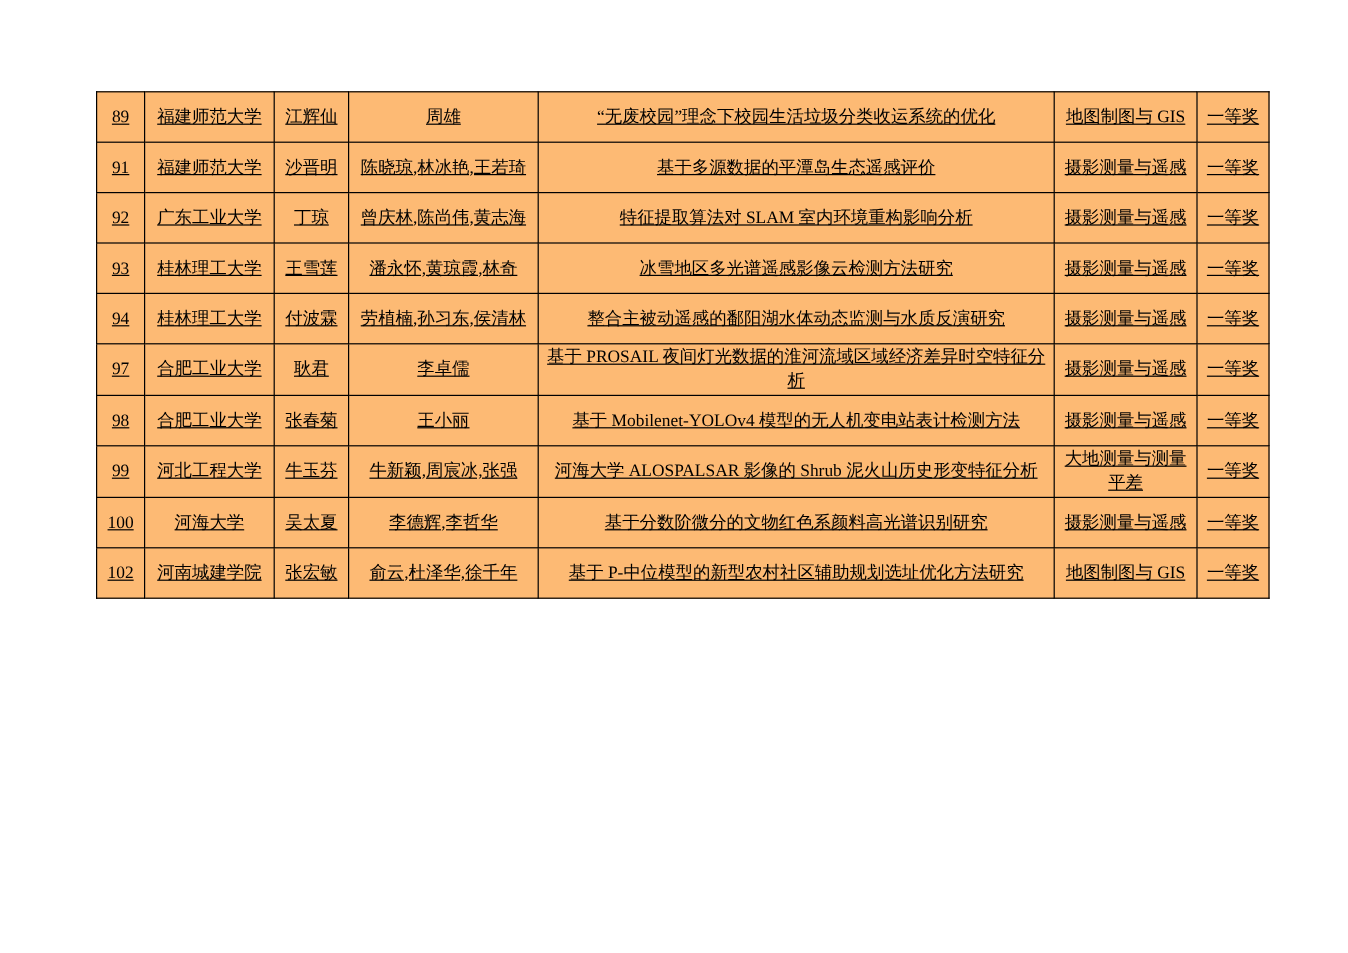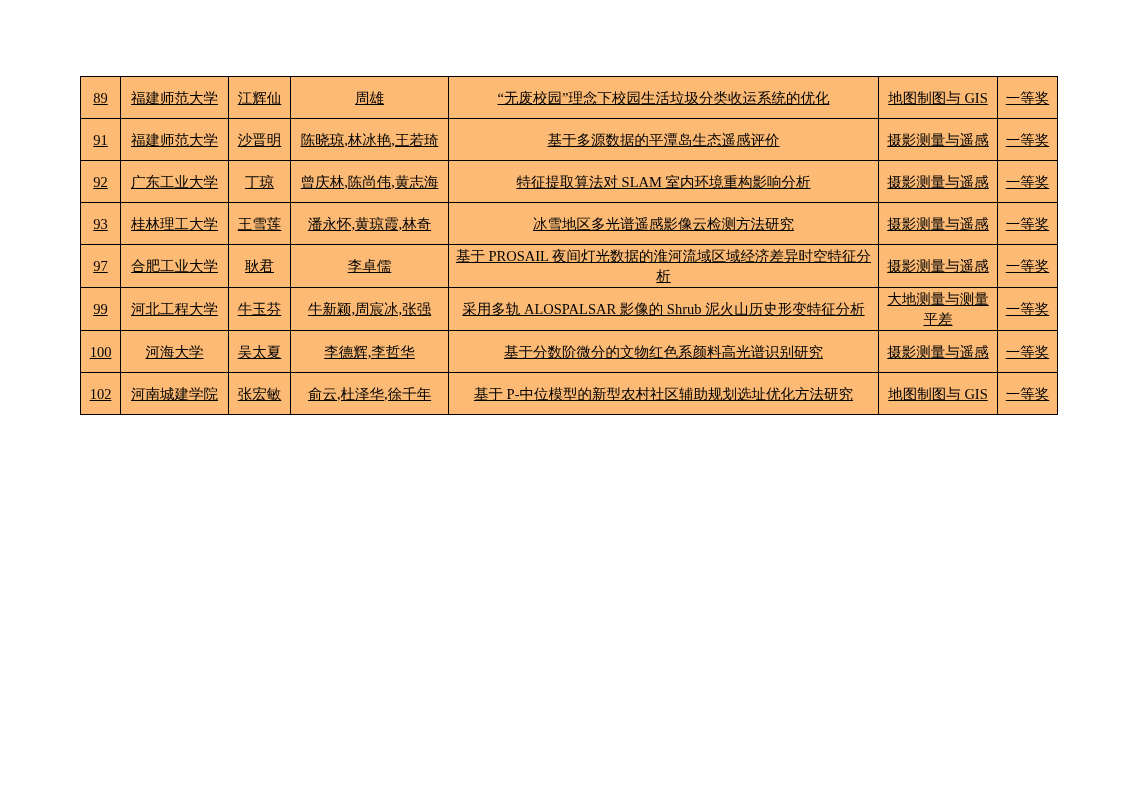--- a/index.html
+++ b/index.html
@@ -90,34 +90,52 @@
         <tr>
           <td class="col-no">93</td>
           <td class="col-school">桂林理工大学</td>
           <td class="col-advisor">王雪莲</td>
           <td class="col-students">潘永怀,黄琼霞,林奇</td>
           <td class="col-title">冰雪地区多光谱遥感影像云检测方法研究</td>
           <td class="col-category">摄影测量与遥感</td>
           <td class="col-award">一等奖</td>
         </tr>
         <tr>
+          <td class="col-no">94</td>
+          <td class="col-school">桂林理工大学</td>
+          <td class="col-advisor">付波霖</td>
+          <td class="col-students">劳植楠,孙习东,侯清林</td>
+          <td class="col-title">整合主被动遥感的鄱阳湖水体动态监测与水质反演研究</td>
+          <td class="col-category">摄影测量与遥感</td>
+          <td class="col-award">一等奖</td>
+        </tr>
+        <tr>
           <td class="col-no">97</td>
           <td class="col-school">合肥工业大学</td>
           <td class="col-advisor">耿君</td>
           <td class="col-students">李卓儒</td>
           <td class="col-title">基于 PROSAIL 夜间灯光数据的淮河流域区域经济差异时空特征分析</td>
           <td class="col-category">摄影测量与遥感</td>
           <td class="col-award">一等奖</td>
         </tr>
         <tr>
+          <td class="col-no">98</td>
+          <td class="col-school">合肥工业大学</td>
+          <td class="col-advisor">张春菊</td>
+          <td class="col-students">王小丽</td>
+          <td class="col-title">基于 Mobilenet-YOLOv4 模型的无人机变电站表计检测方法</td>
+          <td class="col-category">摄影测量与遥感</td>
+          <td class="col-award">一等奖</td>
+        </tr>
+        <tr>
           <td class="col-no">99</td>
           <td class="col-school">河北工程大学</td>
           <td class="col-advisor">牛玉芬</td>
           <td class="col-students">牛新颖,周宸冰,张强</td>
-          <td class="col-title">采用多轨 ALOSPALSAR 影像的 Shrub 泥火山历史形变特征分析</td>
+          <td class="col-title">河海大学 ALOSPALSAR 影像的 Shrub 泥火山历史形变特征分析</td>
           <td class="col-category">大地测量与测量平差</td>
           <td class="col-award">一等奖</td>
         </tr>
         <tr>
           <td class="col-no">100</td>
           <td class="col-school">河海大学</td>
           <td class="col-advisor">吴太夏</td>
           <td class="col-students">李德辉,李哲华</td>
           <td class="col-title">基于分数阶微分的文物红色系颜料高光谱识别研究</td>
           <td class="col-category">摄影测量与遥感</td>

